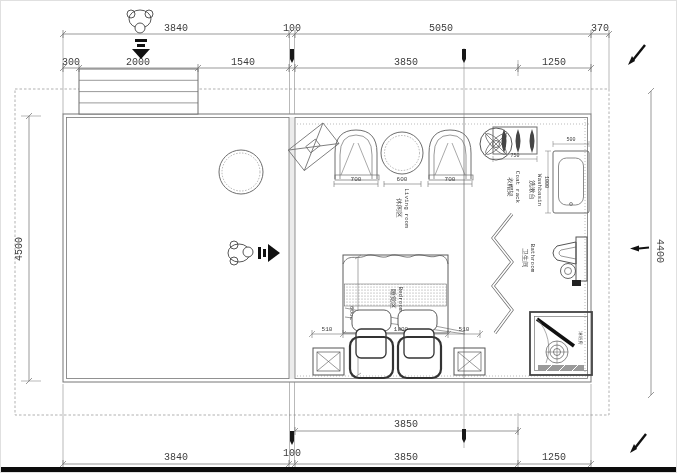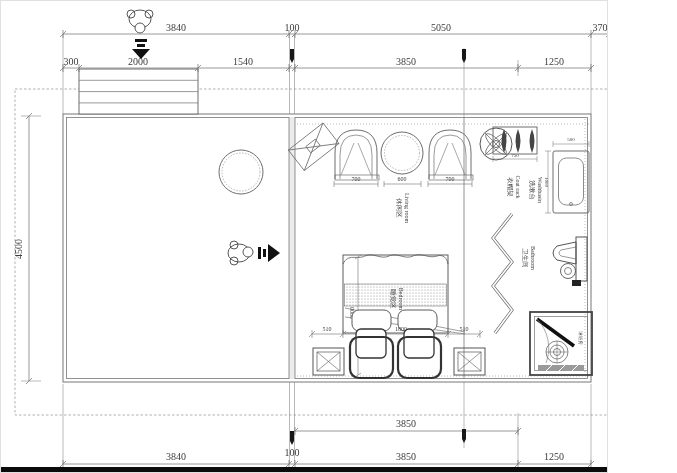--- a/index.html
+++ b/index.html
@@ -1,18 +1,18 @@
 <!DOCTYPE html>
 <html><head>
 <meta charset="utf-8">
 <style>
   html,body{margin:0;padding:0;background:#fff;}
   .sheet{
-    position:relative;width:608px;height:473px;background:#fff;
-    font-family:Liberation Serif, serif;overflow:hidden;
+    position:relative;width:677px;height:473px;background:#fff;
+    font-family:Liberation Mono, monospace;overflow:hidden;
     border:1px solid #e0e0e0;box-sizing:border-box;
   }
   svg{position:absolute;left:0;top:0;}
   text{fill:#3c3c3c;}
   .dim{font-size:10px;}
   .dimS{font-size:6px;}
   .dimXS{font-size:5px;}
   .lblZ{font-size:6.5px;}
   .lblE{font-size:6px;}
 </style>

